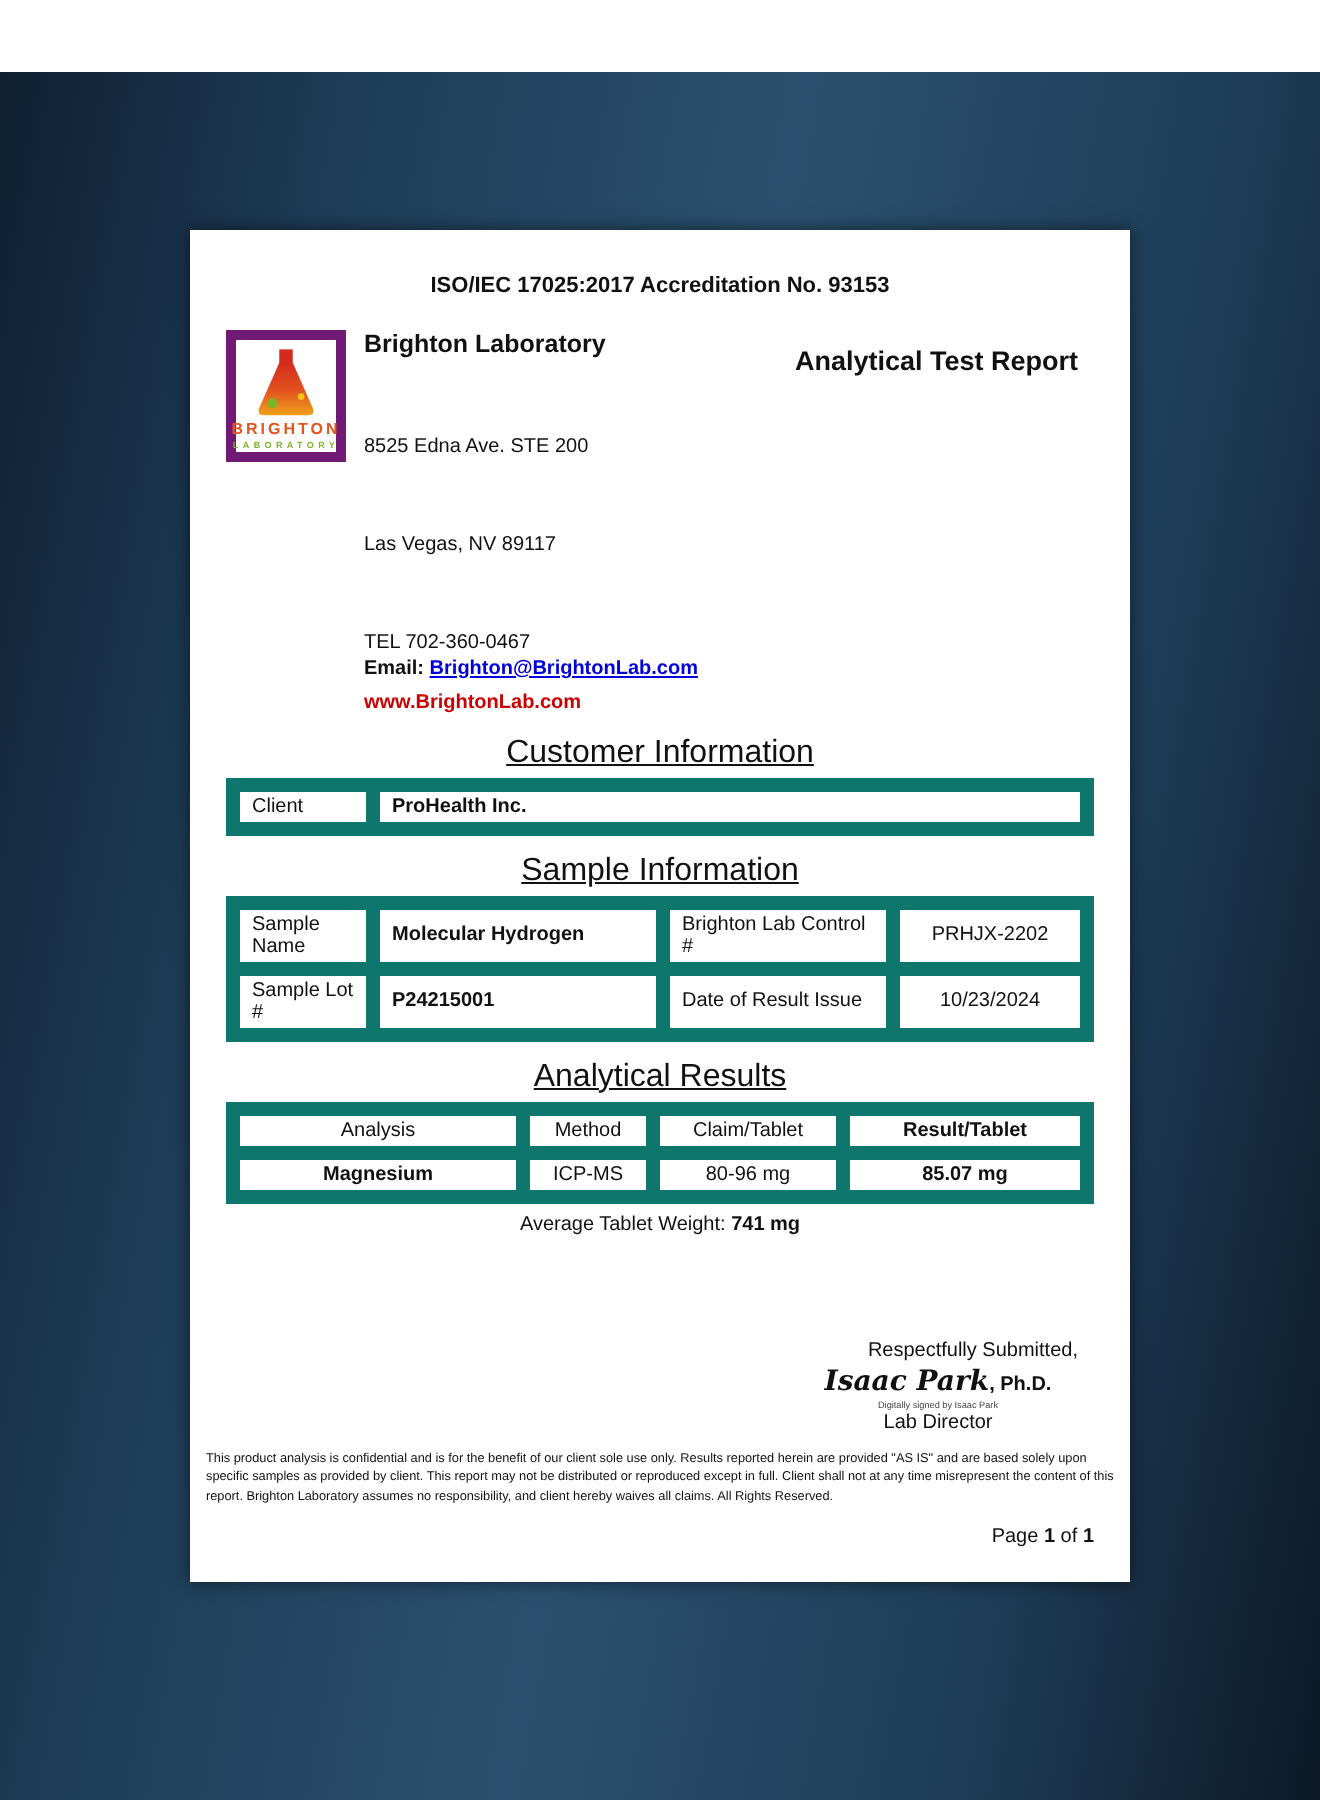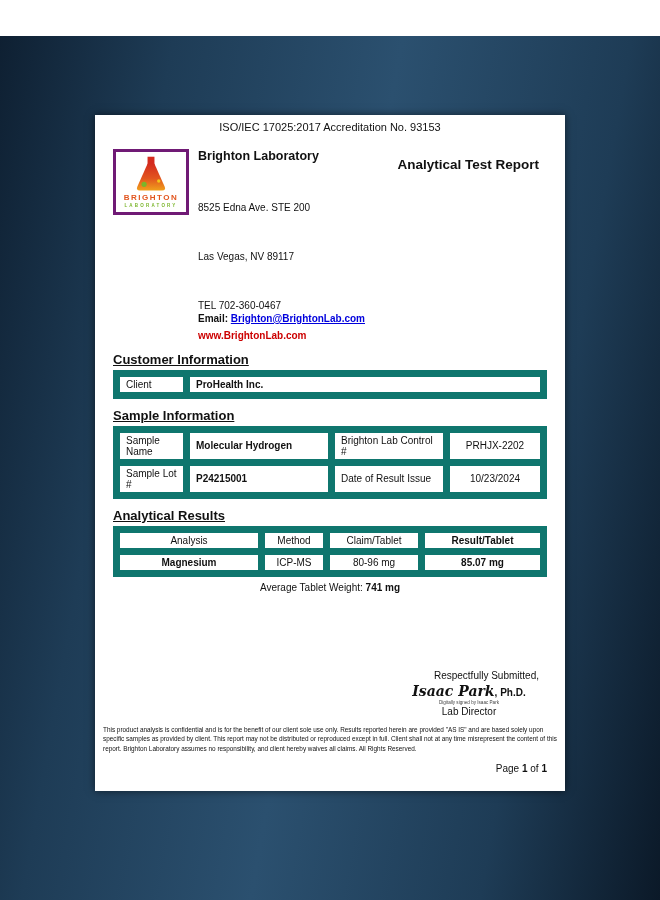--- a/index.html
+++ b/index.html
@@ -16,51 +16,51 @@
   }
   .sheet {
     position: absolute; left: 95px; top: 115px;
     width: 470px; height: 676px;
     background: #ffffff;
     box-shadow: 0 0 8px rgba(0,0,0,0.55);
     padding: 0 18px;
     color: #111;
   }
   .accreditation {
-    margin-top: 6px;
+    margin-top: 22px;
     text-align: center;
-    font-size: 11px; font-weight: normal;
+    font-size: 11px; font-weight: bold;
   }
   .header-row {
     display: flex; align-items: flex-start;
     margin-top: 16px;
   }
   .logo-box {
-    width: 76px; height: 66px;
-    border: 3px solid #701a75;
+    width: 60px; height: 66px;
+    border: 5px solid #701a75;
     display: flex; flex-direction: column; align-items: center;
     padding-top: 3px;
     flex: 0 0 auto;
   }
   .logo-box svg { width: 56px; height: 38px; display: block; }
   .logo-name { font-size: 8px; font-weight: bold; color: #e2551e; letter-spacing: 1.5px; line-height: 1.2; }
   .logo-sub  { font-size: 4.5px; font-weight: bold; color: #7ab52a; letter-spacing: 2.2px; line-height: 1.4; }
   .addr-block { margin-left: 9px; }
   .company-name { font-size: 12.5px; font-weight: bold; line-height: 1.25; }
   .addr-line { font-size: 10px; line-height: 1.3; margin-top: 36px; }
   .email-line { font-size: 10px; line-height: 1.3; font-weight: bold; }
   .email-link { color: #0000dd; text-decoration: underline; }
   .site-link { font-size: 10px; line-height: 1.3; font-weight: bold; color: #cc0000; text-decoration: none; }
   .report-title {
     margin-left: auto; margin-top: 8px; padding-right: 8px;
     font-size: 13.5px; font-weight: bold;
   }
   .section-heading {
-    text-align: left;
-    font-size: 13px; font-weight: bold; text-decoration: underline;
+    text-align: center;
+    font-size: 16px; font-weight: normal; text-decoration: underline;
     margin-top: 9px; margin-bottom: 3px;
   }
   table { width: 100%; border-collapse: collapse; font-size: 10px; }
   td, th { border: 7px solid #0f766e; padding: 2px 6px; vertical-align: middle; }
   th { font-weight: normal; text-align: center; }
   .b { font-weight: bold; }
   .ctr { text-align: center; }
   .col-label { width: 70px; }
   .sample-table td:nth-child(1) { width: 70px; }
   .sample-table td:nth-child(2) { width: 145px; }

